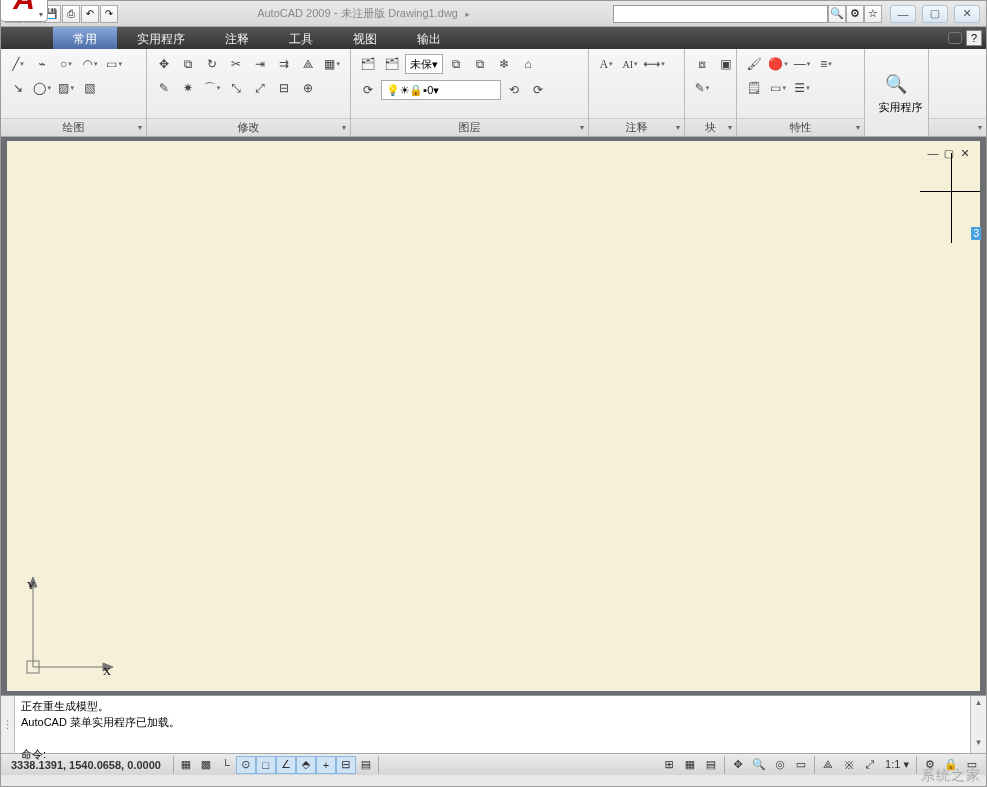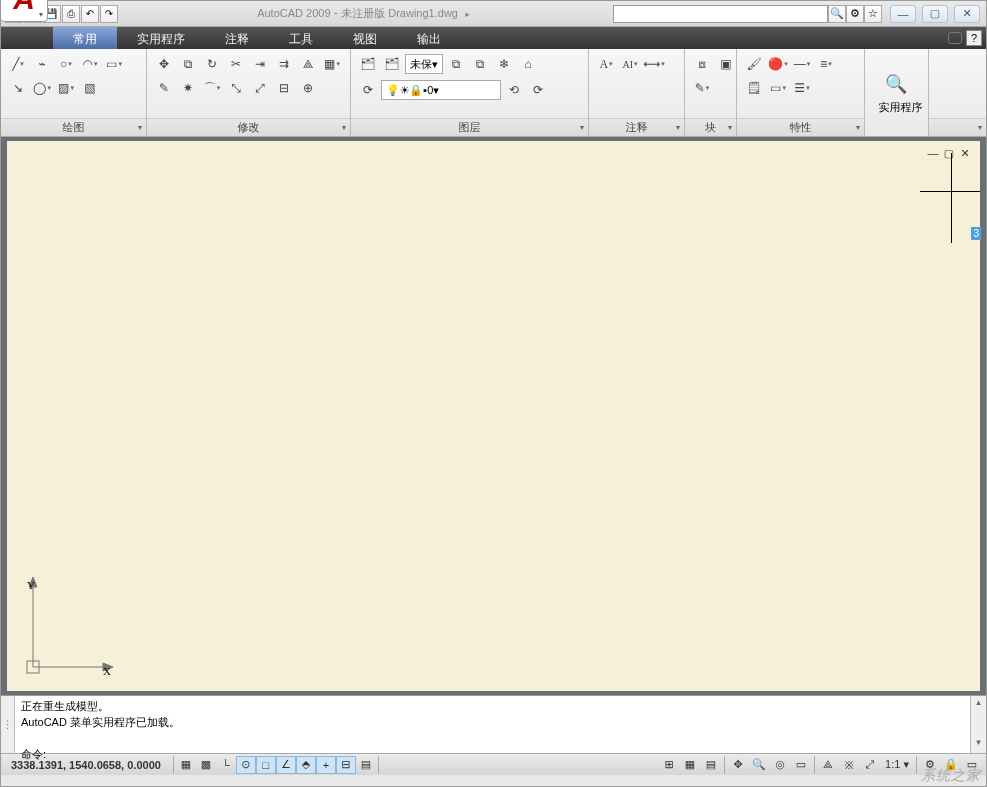--- a/index.html
+++ b/index.html
@@ -61,21 +61,21 @@
 .cmd-scroll { width:16px; background:#eee; border-left:1px solid #bbb;}
 .cmd-scroll div{height:12px;display:flex;align-items:center;justify-content:center;font-size:9px;color:#666;}
 
 
 .status { height: 22px; background: linear-gradient(#eaeaea,#d6d6d6); display:flex; align-items:center; border-top:1px solid #aaa; font-size:11px; color:#333; }
 .status .coords{ padding:0 10px;font-weight:bold; }
 .status .sep{ width:1px; height:18px; background:#aaa; margin:0 2px;}
 .st-btn{ width:20px; height:18px; display:flex;align-items:center;justify-content:center; border:1px solid transparent; font-size:11px;}
 .st-btn.on{ background:#cfe3f6; border-color:#8bb8e0;}
 .status-right{ margin-left:auto; display:flex; align-items:center; gap:1px; padding-right:4px;}
-.watermark { position:absolute; right:6px; bottom:2px; color:#aaa; font-size:14px; letter-spacing:1px;font-style:italic;}
+.watermark { position:absolute; right:6px; bottom:2px; color:#aaa; font-size:14px; letter-spacing:1px;}
 
 svg{display:block;}
 </style>
 </head>
 <body>
 
 <div class="titlebar">
   <div class="app-logo-big">
     <span class="glyph">A</span>
     <span class="caret">▾</span>

